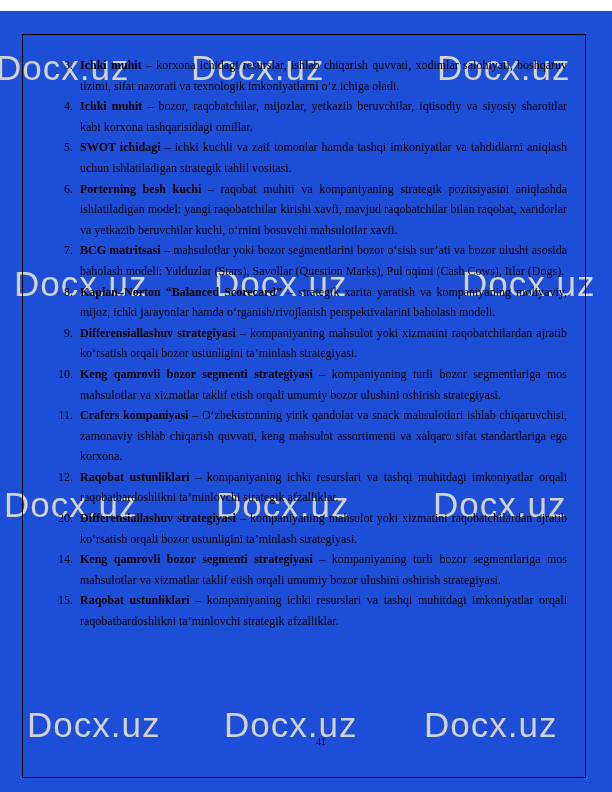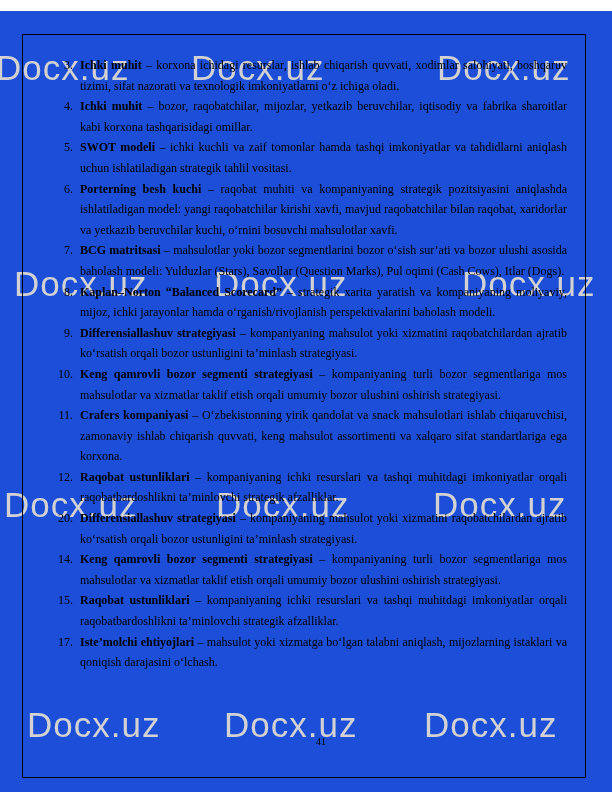--- a/index.html
+++ b/index.html
@@ -71,28 +71,27 @@
       <div class="wm" style="top: 476px; left: 4px; color: rgb(210, 210, 210);">Docx.uz</div>
       <div class="wm" style="top: 476px; left: 216px; color: rgb(210, 210, 210);">Docx.uz</div>
       <div class="wm" style="top: 476px; left: 433px; color: rgb(210, 210, 210);">Docx.uz</div>
       <div class="wm" style="top: 696px; left: 27px; color: rgb(210, 210, 210);">Docx.uz</div>
       <div class="wm" style="top: 696px; left: 224px; color: rgb(210, 210, 210);">Docx.uz</div>
       <div class="wm" style="top: 696px; left: 424px; color: rgb(210, 210, 210);">Docx.uz</div>
     </div>
   <div class="frame"></div>
   <div class="content">
       <div class="item"><span class="num">3.</span><b class="term">Ichki muhit</b> <span>– korxona ichidagi resurslar, ishlab chiqarish quvvati, xodimlar salohiyati, boshqaruv tizimi, sifat nazorati va texnologik imkoniyatlarni o‘z ichiga oladi.</span></div>
-      <div class="item"><span class="num">4.</span><b class="term">Ichki muhit</b> <span>– bozor, raqobatchilar, mijozlar, yetkazib beruvchilar, iqtisodiy va fabrika sharoitlar kabi korxona tashqarisidagi omillar.</span></div>
-      <div class="item"><span class="num">5.</span><b class="term">SWOT modeli</b> <span>– ichki kuchli va zaif tomonlar hamda tashqi imkoniyatlar va tahdidlarni aniqlash uchun ishlatiladigan strategik tahlil vositasi.</span></div>
+      <div class="item"><span class="num">4.</span><b class="term">Ichki muhit</b> <span>– bozor, raqobatchilar, mijozlar, yetkazib beruvchilar, iqtisodiy va siyosiy sharoitlar kabi korxona tashqarisidagi omillar.</span></div>
+      <div class="item"><span class="num">5.</span><b class="term">SWOT ichidagi</b> <span>– ichki kuchli va zaif tomonlar hamda tashqi imkoniyatlar va tahdidlarni aniqlash uchun ishlatiladigan strategik tahlil vositasi.</span></div>
       <div class="item"><span class="num">6.</span><b class="term">Porterning besh kuchi</b> <span>– raqobat muhiti va kompaniyaning strategik pozitsiyasini aniqlashda ishlatiladigan model: yangi raqobatchilar kirishi xavfi, mavjud raqobatchilar bilan raqobat, xaridorlar va yetkazib beruvchilar kuchi, o‘rnini bosuvchi mahsulotlar xavfi.</span></div>
       <div class="item"><span class="num">7.</span><b class="term">BCG matritsasi</b> <span>– mahsulotlar yoki bozor segmentlarini bozor o‘sish sur’ati va bozor ulushi asosida baholash modeli: Yulduzlar (Stars), Savollar (Question Marks), Pul oqimi (Cash Cows), Itlar (Dogs).</span></div>
       <div class="item"><span class="num">8.</span><b class="term">Kaplan–Norton “Balanced Scorecard”</b> <span>– strategik xarita yaratish va kompaniyaning moliyaviy, mijoz, ichki jarayonlar hamda o‘rganish/rivojlanish perspektivalarini baholash modeli.</span></div>
       <div class="item"><span class="num">9.</span><b class="term">Differensiallashuv strategiyasi</b> <span>– kompaniyaning mahsulot yoki xizmatini raqobatchilardan ajratib ko‘rsatish orqali bozor ustunligini ta’minlash strategiyasi.</span></div>
       <div class="item"><span class="num">10.</span><b class="term">Keng qamrovli bozor segmenti strategiyasi</b> <span>– kompaniyaning turli bozor segmentlariga mos mahsulotlar va xizmatlar taklif etish orqali umumiy bozor ulushini oshirish strategiyasi.</span></div>
       <div class="item"><span class="num">11.</span><b class="term">Crafers kompaniyasi</b> <span>– O‘zbekistonning yirik qandolat va snack mahsulotlari ishlab chiqaruvchisi, zamonaviy ishlab chiqarish quvvati, keng mahsulot assortimenti va xalqaro sifat standartlariga ega korxona.</span></div>
       <div class="item"><span class="num">12.</span><b class="term">Raqobat ustunliklari</b> <span>– kompaniyaning ichki resurslari va tashqi muhitdagi imkoniyatlar orqali raqobatbardoshlikni ta’minlovchi strategik afzalliklar.</span></div>
       <div class="item"><span class="num">20.</span><b class="term">Differensiallashuv strategiyasi</b> <span>– kompaniyaning mahsulot yoki xizmatini raqobatchilardan ajratib ko‘rsatish orqali bozor ustunligini ta’minlash strategiyasi.</span></div>
       <div class="item"><span class="num">14.</span><b class="term">Keng qamrovli bozor segmenti strategiyasi</b> <span>– kompaniyaning turli bozor segmentlariga mos mahsulotlar va xizmatlar taklif etish orqali umumiy bozor ulushini oshirish strategiyasi.</span></div>
       <div class="item"><span class="num">15.</span><b class="term">Raqobat ustunliklari</b> <span>– kompaniyaning ichki resurslari va tashqi muhitdagi imkoniyatlar orqali raqobatbardoshlikni ta’minlovchi strategik afzalliklar.</span></div>
-      <div class="item"><span class="num">17.</span><b class="term">Iste’molchi ehtiyojlari</b> <span>– mahsulot yoki xizmatga bo‘lgan talabni aniqlash, mijozlarning istaklari va qoniqish darajasini o‘lchash.</span></div>
     </div>
   <div class="page-num">41</div>
 </div>
 
 </body></html>

